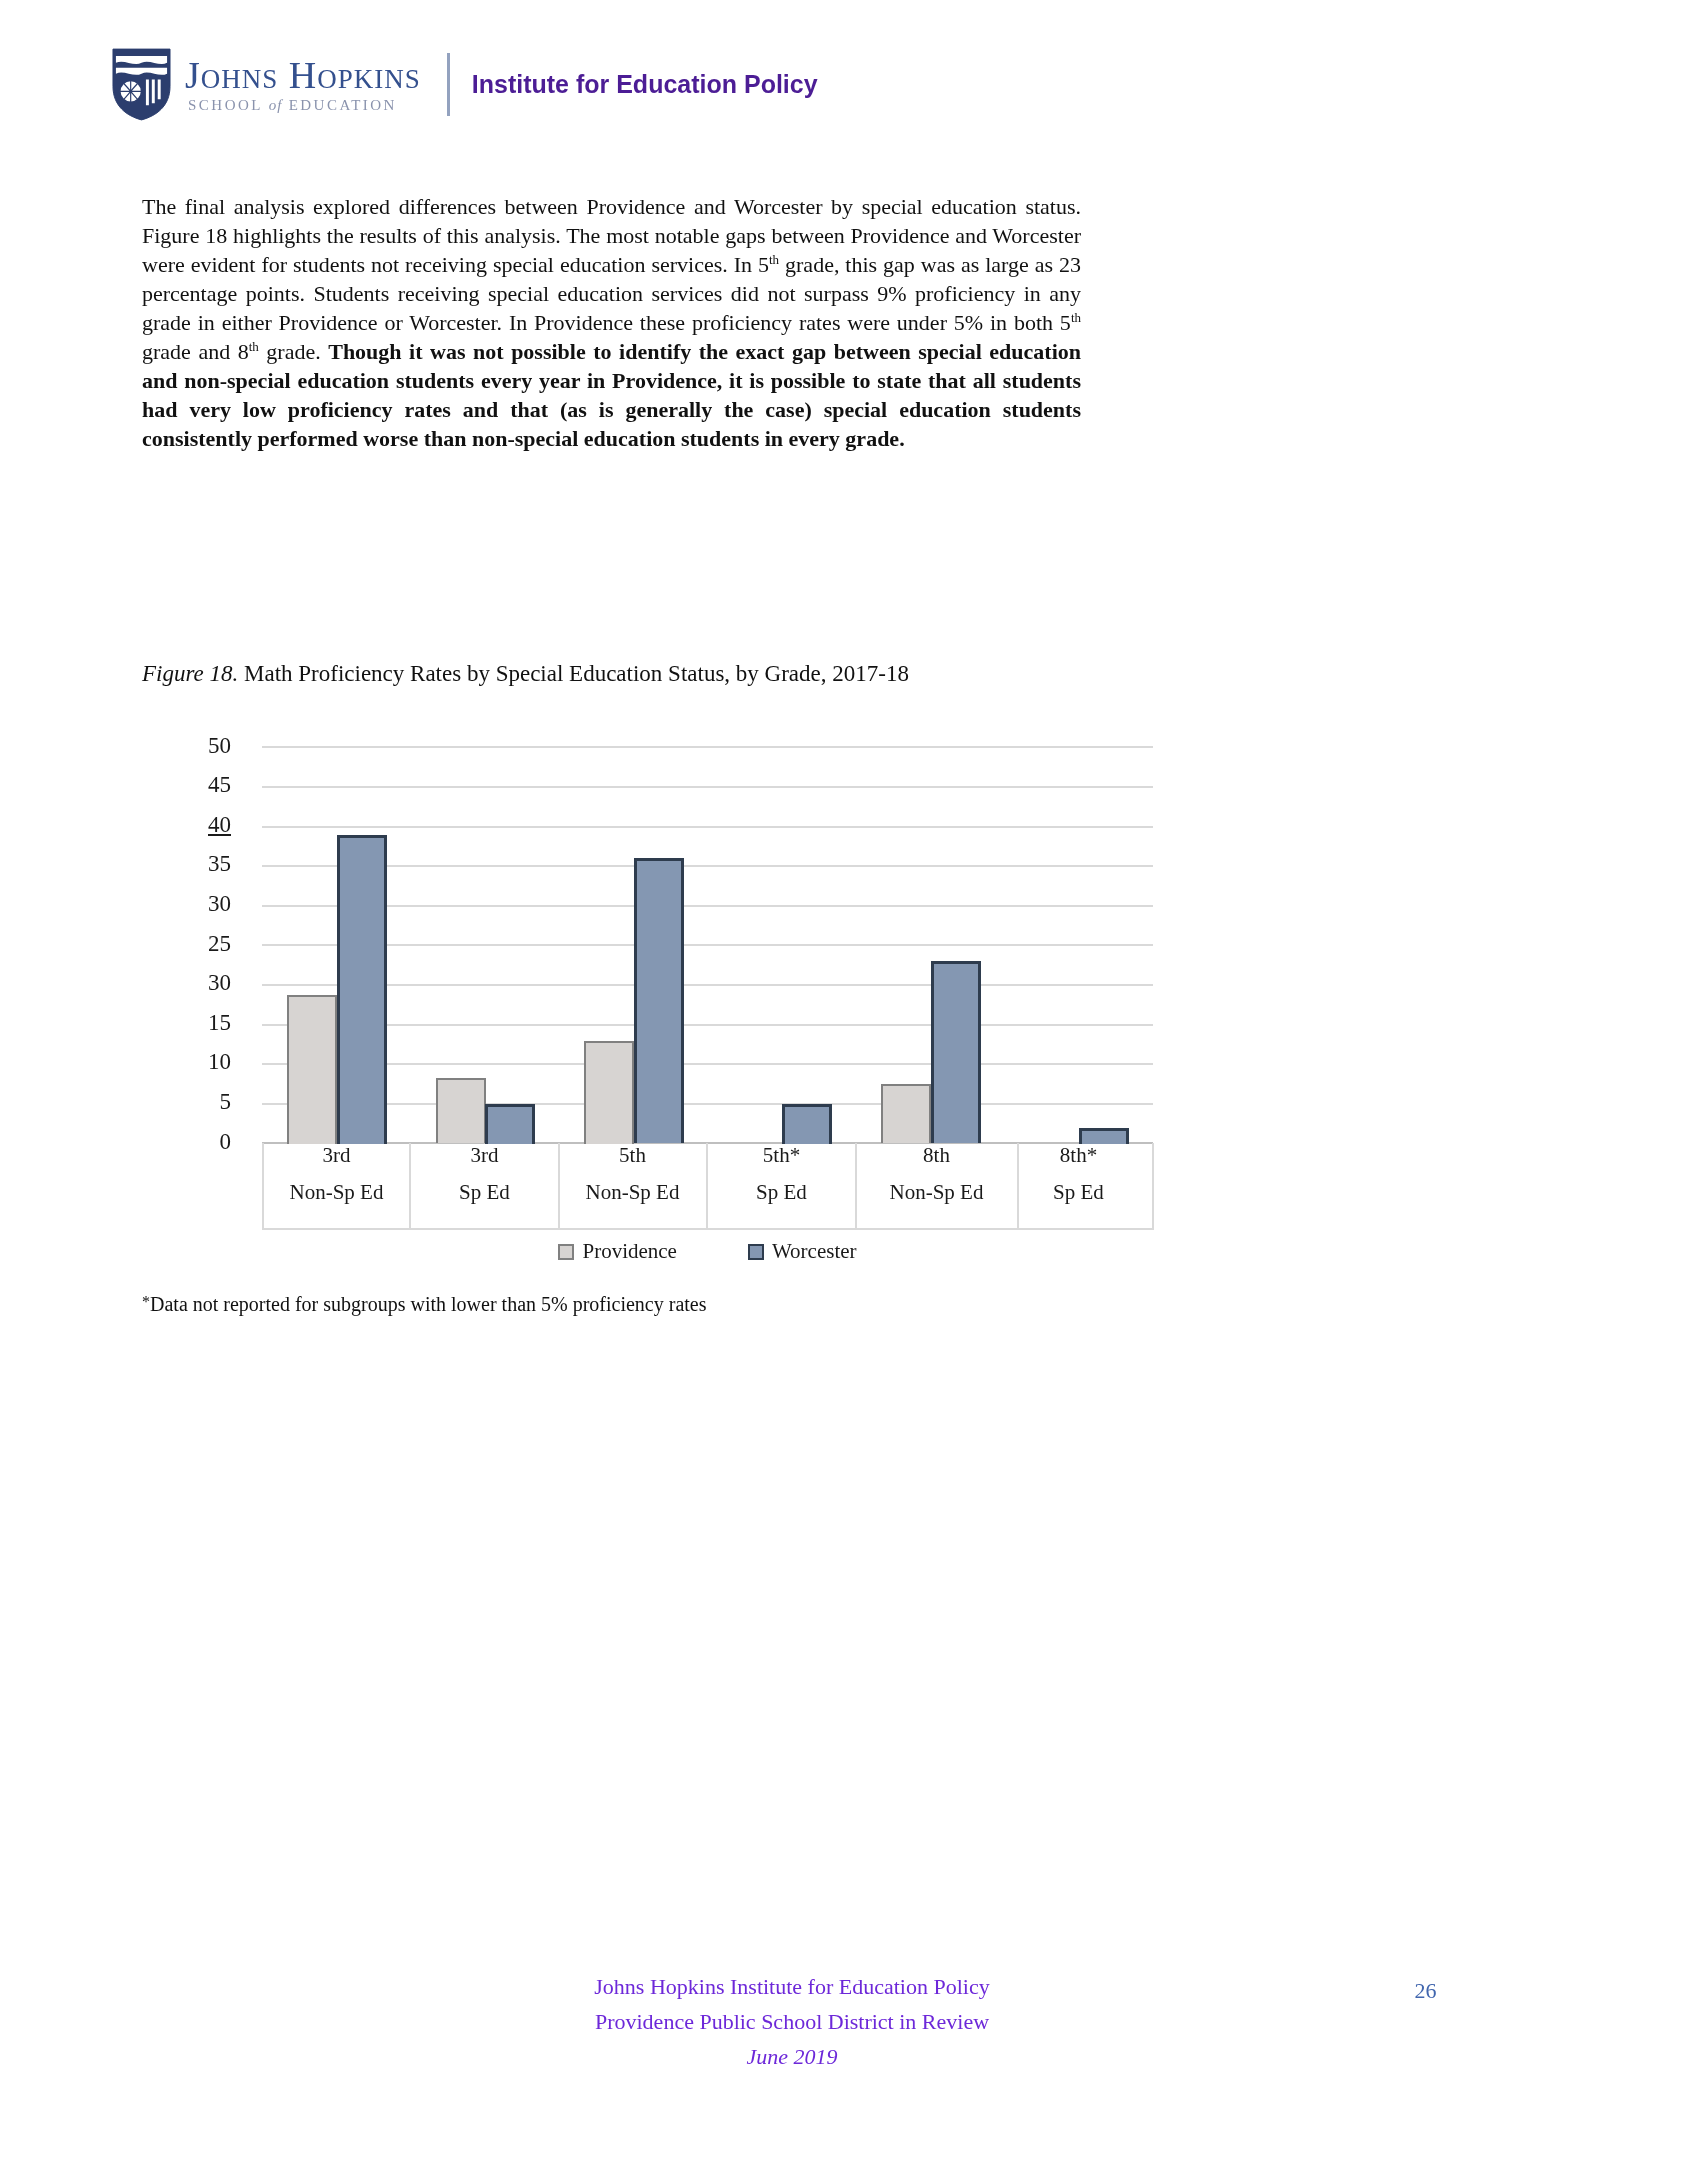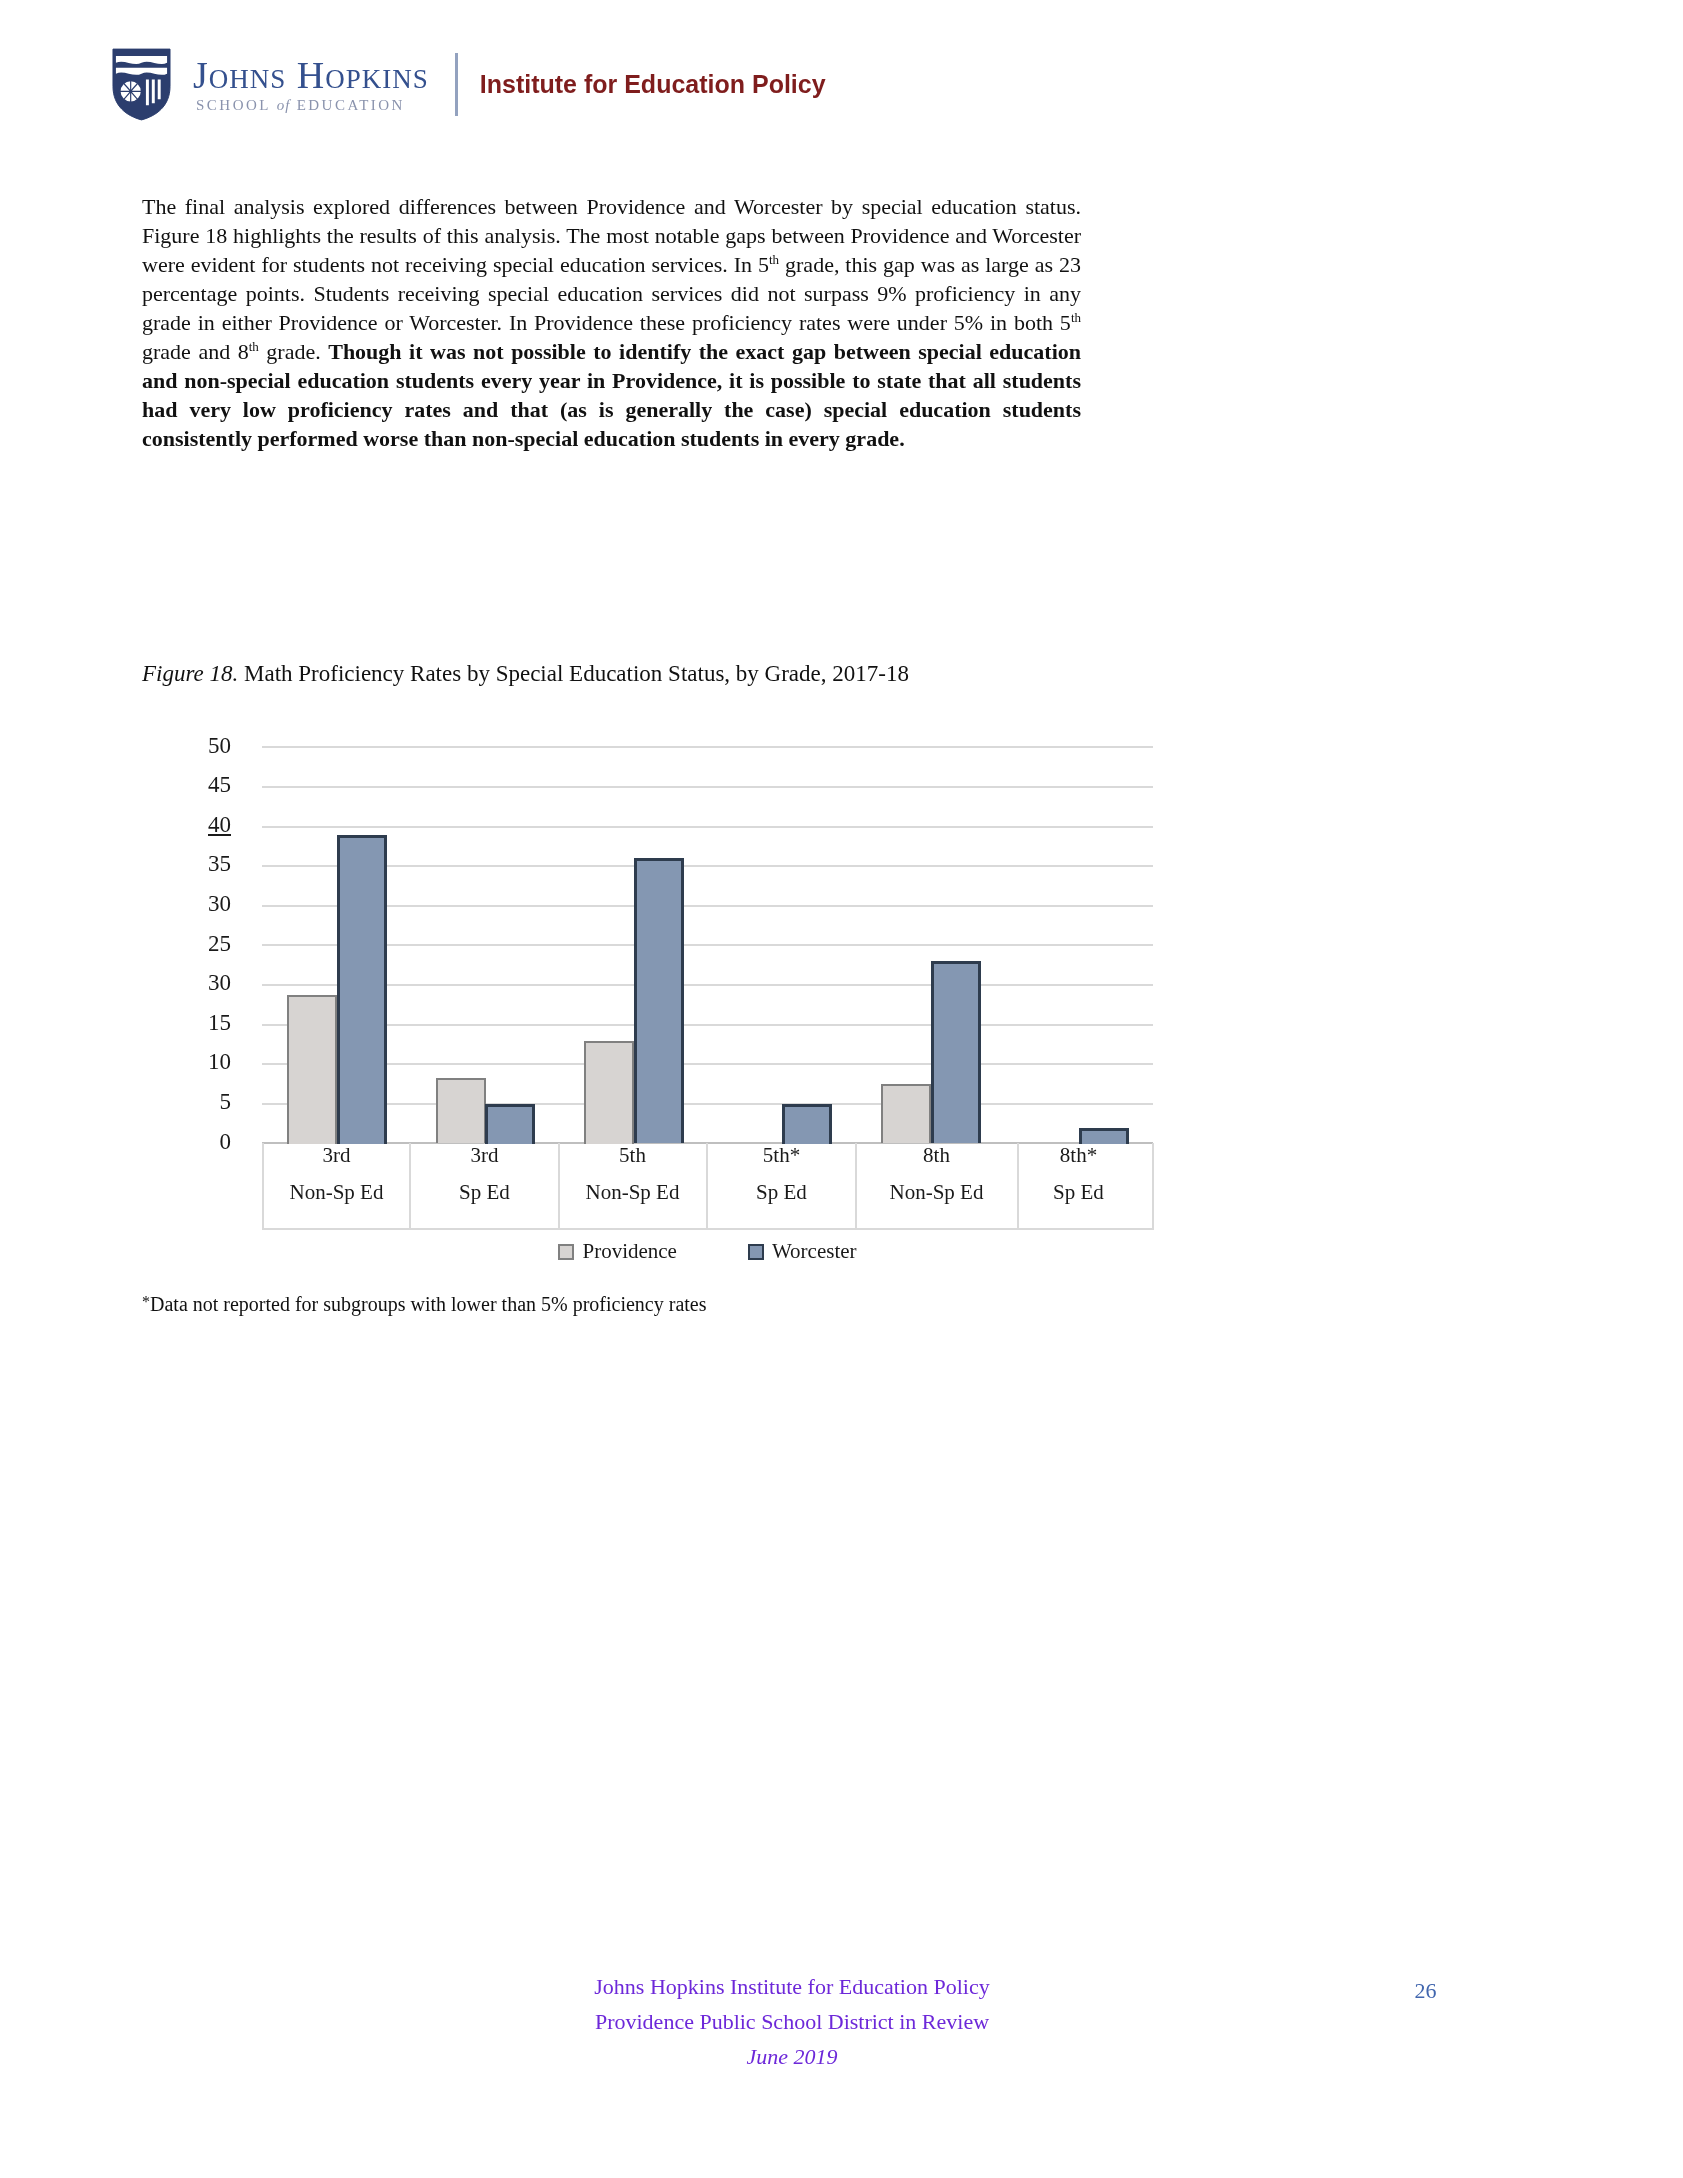--- a/index.html
+++ b/index.html
@@ -8,33 +8,33 @@
     width:1683px;height:2178px;
     margin:0 auto;
     background:#ffffff;
     font-family:"Liberation Serif", serif;
     color:#111;
     overflow:hidden;
   }
   
   .header{position:absolute;left:112px;top:48px;display:flex;align-items:center;}
   .shield{width:59px;height:73px;flex:0 0 auto;}
-  .brand-block{margin-left:22px;}
+  .brand-block{margin-left:14px;}
   .brand-name{
     font-variant:small-caps;
     font-size:38px;letter-spacing:1px;color:#34508e;line-height:40px;
   }
   .brand-sub{
     font-size:15px;letter-spacing:2.5px;color:#8a93ad;margin-top:2px;margin-left:3px;
   }
   .brand-sub .of{font-style:italic;text-transform:none;letter-spacing:1px;}
   .header-divider{width:3px;height:63px;background:#93a2bf;margin:0 22px 0 26px;}
   .institute{
     font-family:"Liberation Sans", sans-serif;
-    font-weight:bold;font-size:25px;color:#7f1d1d;
+    font-weight:bold;font-size:25px;color:#4c1d95;
   }
   
   .body-par{
     position:absolute;left:142px;top:170px;width:939px;
     font-size:22px;line-height:29px;text-align:justify;
   }
   .body-par .b{font-weight:bold;}
   .body-par sup{font-size:13px;line-height:0;vertical-align:super;}
   .fig-caption{
     position:absolute;left:142px;top:661px;width:990px;

